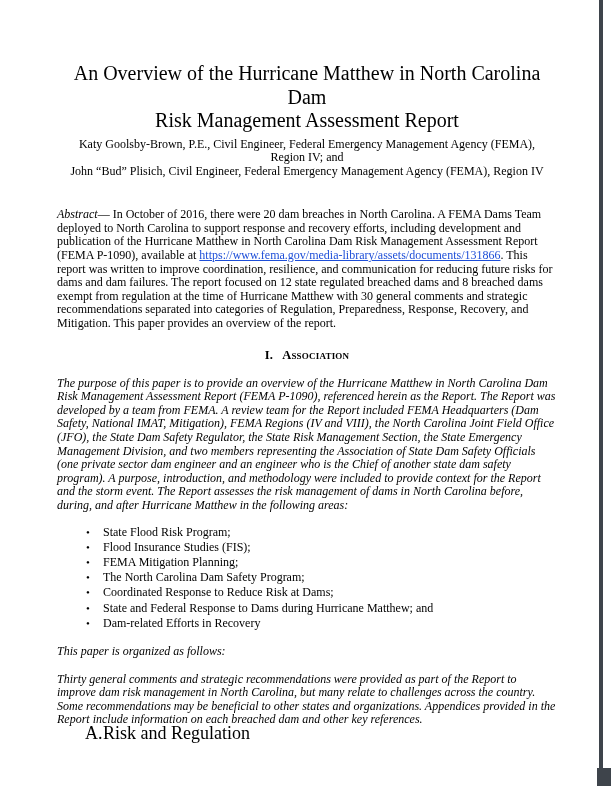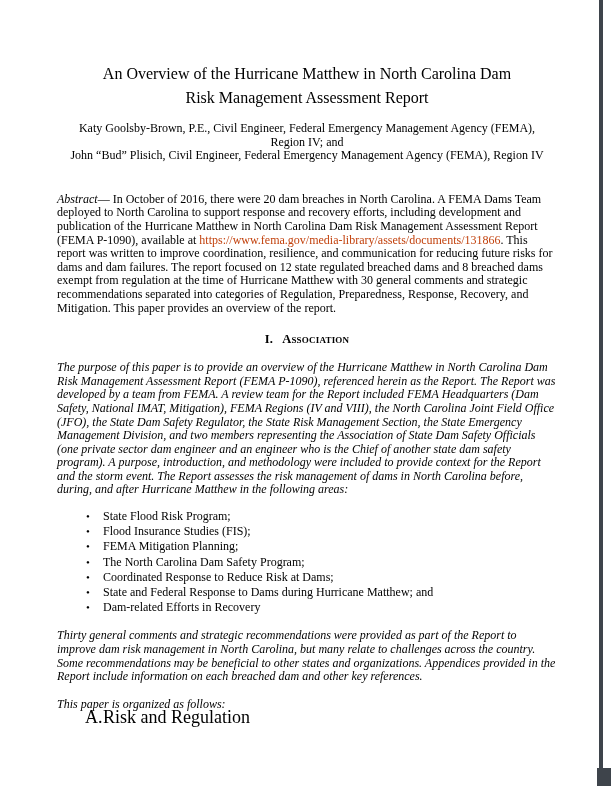--- a/index.html
+++ b/index.html
@@ -7,28 +7,28 @@
     width: 611px; height: 786px;
     background: #ffffff;
     font-family: "Liberation Serif", "DejaVu Serif", serif;
     color: #000000;
     position: relative;
     overflow: hidden;
   }
   .page { position: absolute; inset: 0; background: #ffffff; overflow: hidden; }
   .content { padding: 62px 54px 0 57px; }
 
-  .title { margin: 0; font-weight: normal; text-align: center; font-size: 16px; line-height: 23.5px; }
+  .title { margin: 0; font-weight: normal; text-align: center; font-size: 20px; line-height: 23.5px; }
   .title-line { display: block; }
 
-  .authors { margin-top: 13px; text-align: center; font-size: 12px; line-height: 13.6px; }
+  .authors { margin-top: 5px; text-align: center; font-size: 12px; line-height: 13.6px; }
 
   .abstract { margin: 30px 0 0 0; font-size: 12px; line-height: 13.6px; text-align: left; }
   .abstract-label { font-style: italic; }
-  .link { color: #c2410c; cursor: pointer; }
+  .link { color: #1d4ed8; text-decoration: underline; cursor: pointer; }
 
   .section-heading {
     margin: 17px 0 0 0; text-align: center;
     font-size: 12.5px; font-weight: bold; letter-spacing: 0.2px;
   }
   .section-heading .num { margin-right: 9px; }
   .section-heading .sc { font-variant: small-caps; }
 
   .para { margin: 14px 0 0 0; font-size: 12px; line-height: 13.6px; text-align: left; font-style: italic; }
 
@@ -74,23 +74,23 @@
     <ul class="bullets">
       <li><span class="bullet">•</span><span>State Flood Risk Program;</span></li>
       <li><span class="bullet">•</span><span>Flood Insurance Studies (FIS);</span></li>
       <li><span class="bullet">•</span><span>FEMA Mitigation Planning;</span></li>
       <li><span class="bullet">•</span><span>The North Carolina Dam Safety Program;</span></li>
       <li><span class="bullet">•</span><span>Coordinated Response to Reduce Risk at Dams;</span></li>
       <li><span class="bullet">•</span><span>State and Federal Response to Dams during Hurricane Matthew; and</span></li>
       <li><span class="bullet">•</span><span>Dam-related Efforts in Recovery</span></li>
     </ul>
 
+    <p class="para">This paper is organized as follows:</p>
+
     <p class="para">Thirty general comments and strategic recommendations were provided as part of the Report to improve dam risk management in North Carolina, but many relate to challenges across the country. Some recommendations may be beneficial to other states and organizations. Appendices provided in the Report include information on each breached dam and other key references.</p>
-
-    <p class="para">This paper is organized as follows:</p>
 
     <div class="alpha-item"><span class="alpha-label">A.</span><span>Risk and Regulation</span></div>
 
   </div>
 
   <div class="page-edge-right"></div>
   <div class="page-corner"></div>
 </div>
 
 </body></html>

